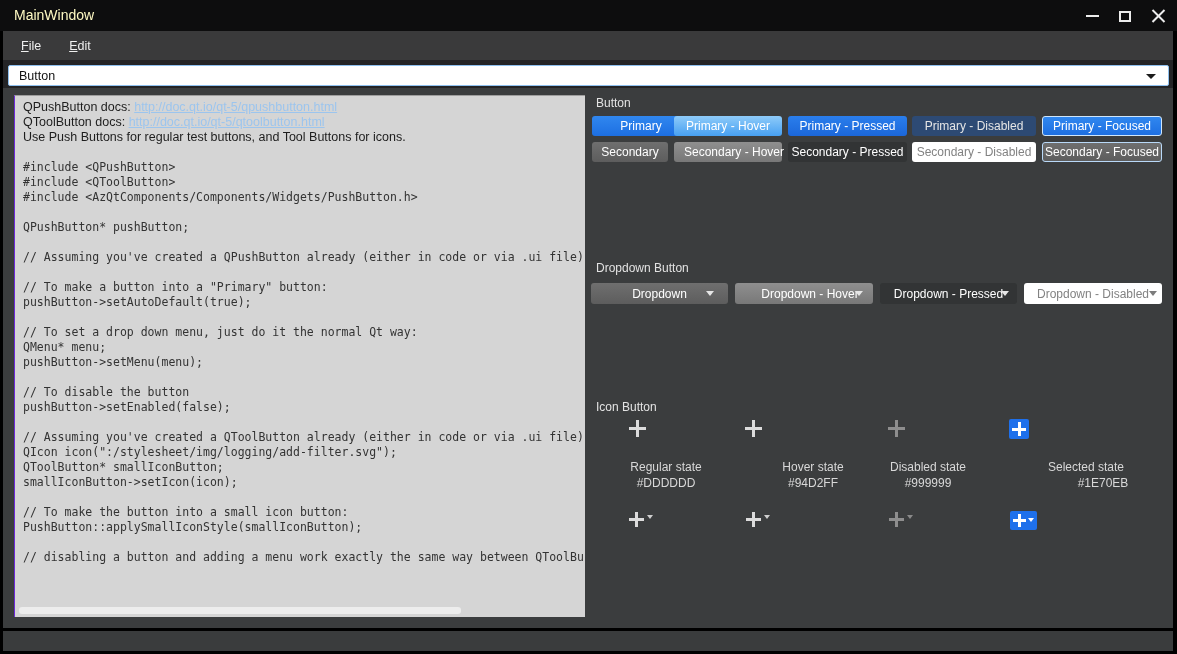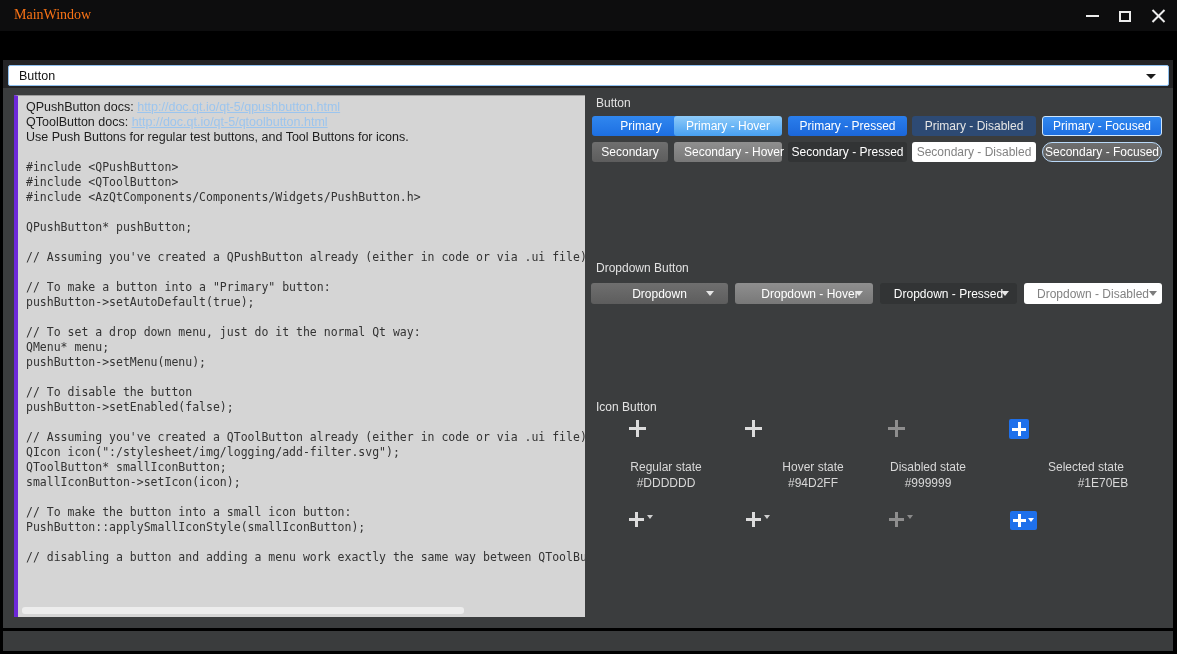--- a/index.html
+++ b/index.html
@@ -2,21 +2,21 @@
 <html><head>
 <meta charset="utf-8">
 <style>
   html,body{margin:0;padding:0;background:#1b1b1b;font-family:"Liberation Sans",sans-serif;}
   *{box-sizing:border-box;}
   .window{position:relative;width:1177px;height:654px;background:#000;overflow:hidden;}
   .dots{background-image:radial-gradient(rgba(255,255,255,0.05) 1px, rgba(0,0,0,0) 1.1px);background-size:3px 3px;}
 
   
   .titlebar{position:absolute;left:0;top:0;width:1177px;height:31px;background:#0d0d0e;}
-  .title-text{position:absolute;left:14px;top:7px;font-size:14px;color:#f97316;font-family:Liberation Serif, serif;}
+  .title-text{position:absolute;left:14px;top:7px;font-size:14px;color:#fef9c3;}
   .win-btn{position:absolute;top:6px;width:24px;height:20px;display:flex;align-items:center;justify-content:center;cursor:default;}
   .btn-min{left:1080px;}.btn-max{left:1113px;}.btn-close{left:1146px;}
   .min-glyph{width:13px;height:2px;background:#ececec;}
   .max-glyph{width:12px;height:11px;border:2px solid #ececec;}
   .close-glyph{position:relative;width:15px;height:15px;}
   .close-glyph::before,.close-glyph::after{content:"";position:absolute;left:-1px;top:6.5px;width:17px;height:2px;background:#ececec;}
   .close-glyph::before{transform:rotate(45deg);}
   .close-glyph::after{transform:rotate(-45deg);}
 
   
@@ -26,21 +26,21 @@
 
   
   .comborow{position:absolute;left:3px;right:4px;top:60px;height:28px;background:#242426;}
   .combobox{position:absolute;left:5px;top:5px;right:4px;height:21px;background:#fff;border:1px solid #8fc0ee;border-radius:2px;display:flex;align-items:center;padding:0 10px;color:#111;font-size:12.5px;}
   .combo-arrow{position:absolute;right:12px;top:8px;width:0;height:0;border-left:5px solid transparent;border-right:5px solid transparent;border-top:5px solid #1c1c1c;}
 
   
   .content{position:absolute;left:3px;right:4px;top:88px;height:540px;background:#3b3d3e;}
 
   
-  .docs-panel{position:absolute;left:14px;top:95px;width:571px;height:522px;background:#d5d5d5;overflow:hidden;border-top:1px solid #9e9e9e;border-left:4px solid #6d28d9;}
+  .docs-panel{position:absolute;left:14px;top:95px;width:571px;height:522px;background:#d5d5d5;overflow:hidden;border-top:1px solid #9e9e9e;border-left:1px solid #6d28d9;}
   .docs-inner{position:absolute;left:8px;top:4px;right:2px;white-space:pre;}
   .intro-line{font-family:"Liberation Sans",sans-serif;font-size:12.5px;line-height:15px;color:#1d1d1d;}
   .doc-link{color:#9cc5ee;text-decoration:underline;}
   .code-line{font-family:"DejaVu Sans Mono","Liberation Mono",monospace;font-size:11.5px;line-height:15px;color:#333;height:15px;}
   .hscroll-thumb{position:absolute;left:4px;bottom:3px;width:442px;height:7px;background:#ededed;border-radius:3px;}
 
   
   .section-label{position:absolute;font-size:12px;color:#e3e3e3;}
   .btn{position:absolute;height:20px;border-radius:3px;font-size:12px;display:flex;align-items:center;justify-content:center;color:#fff;white-space:nowrap;}
   .primary{background:linear-gradient(#3087ef,#1d6fe2);}
@@ -80,20 +80,24 @@
         <span class="min-glyph"></span>
       </div>
     <div class="win-btn btn-max">
         <span class="max-glyph"></span>
       </div>
     <div class="win-btn btn-close">
         <span class="close-glyph"></span>
       </div>
   </div>
 
+  <div class="menubar dots" id="menubar">
+      <div class="menu-item"><span class="u">F</span>ile</div>
+      <div class="menu-item"><span class="u">E</span>dit</div>
+    </div>
 
   <div class="comborow dots">
     <div class="combobox">
       <span>Button</span>
       <span class="combo-arrow"></span>
     </div>
   </div>
 
   <div class="content dots"></div>
 
@@ -108,21 +112,21 @@
       <div class="section-label" style="left: 596px; top: 400px;">Icon Button</div>
       <div class="btn primary" style="left: 592px; top: 116px; width: 98px;">Primary</div>
       <div class="btn primary-hover" style="left: 674px; top: 116px; width: 108px;">Primary - Hover</div>
       <div class="btn primary-pressed" style="left: 788px; top: 116px; width: 119px;">Primary - Pressed</div>
       <div class="btn primary-disabled" style="left: 912px; top: 116px; width: 124px;">Primary - Disabled</div>
       <div class="btn primary-focused" style="left: 1042px; top: 116px; width: 120px;">Primary - Focused</div>
       <div class="btn secondary" style="left: 592px; top: 142px; width: 76px;">Secondary</div>
       <div class="btn secondary-hover" style="left: 674px; top: 142px; width: 108px;">Secondary - Hover</div>
       <div class="btn secondary-pressed" style="left: 788px; top: 142px; width: 119px;">Secondary - Pressed</div>
       <div class="btn secondary-disabled" style="left: 912px; top: 142px; width: 124px;">Secondary - Disabled</div>
-      <div class="btn secondary-focused" style="left: 1042px; top: 142px; width: 120px; border-radius: 10px;">Secondary - Focused</div>
+      <div class="btn secondary-focused" style="left: 1042px; top: 142px; width: 120px;">Secondary - Focused</div>
       <div class="btn secondary" style="left: 591px; top: 283px; width: 137px; height: 21px;">
         <span>Dropdown</span>
         <span class="dd-arrow" style="right: 14px;"></span>
       </div>
       <div class="btn secondary-hover" style="left: 735px; top: 283px; width: 138px; height: 21px;">
         <span>Dropdown - Hover</span>
         <span class="dd-arrow" style="right: 10px;"></span>
       </div>
       <div class="btn secondary-pressed" style="left: 880px; top: 283px; width: 137px; height: 21px;">
         <span>Dropdown - Pressed</span>

